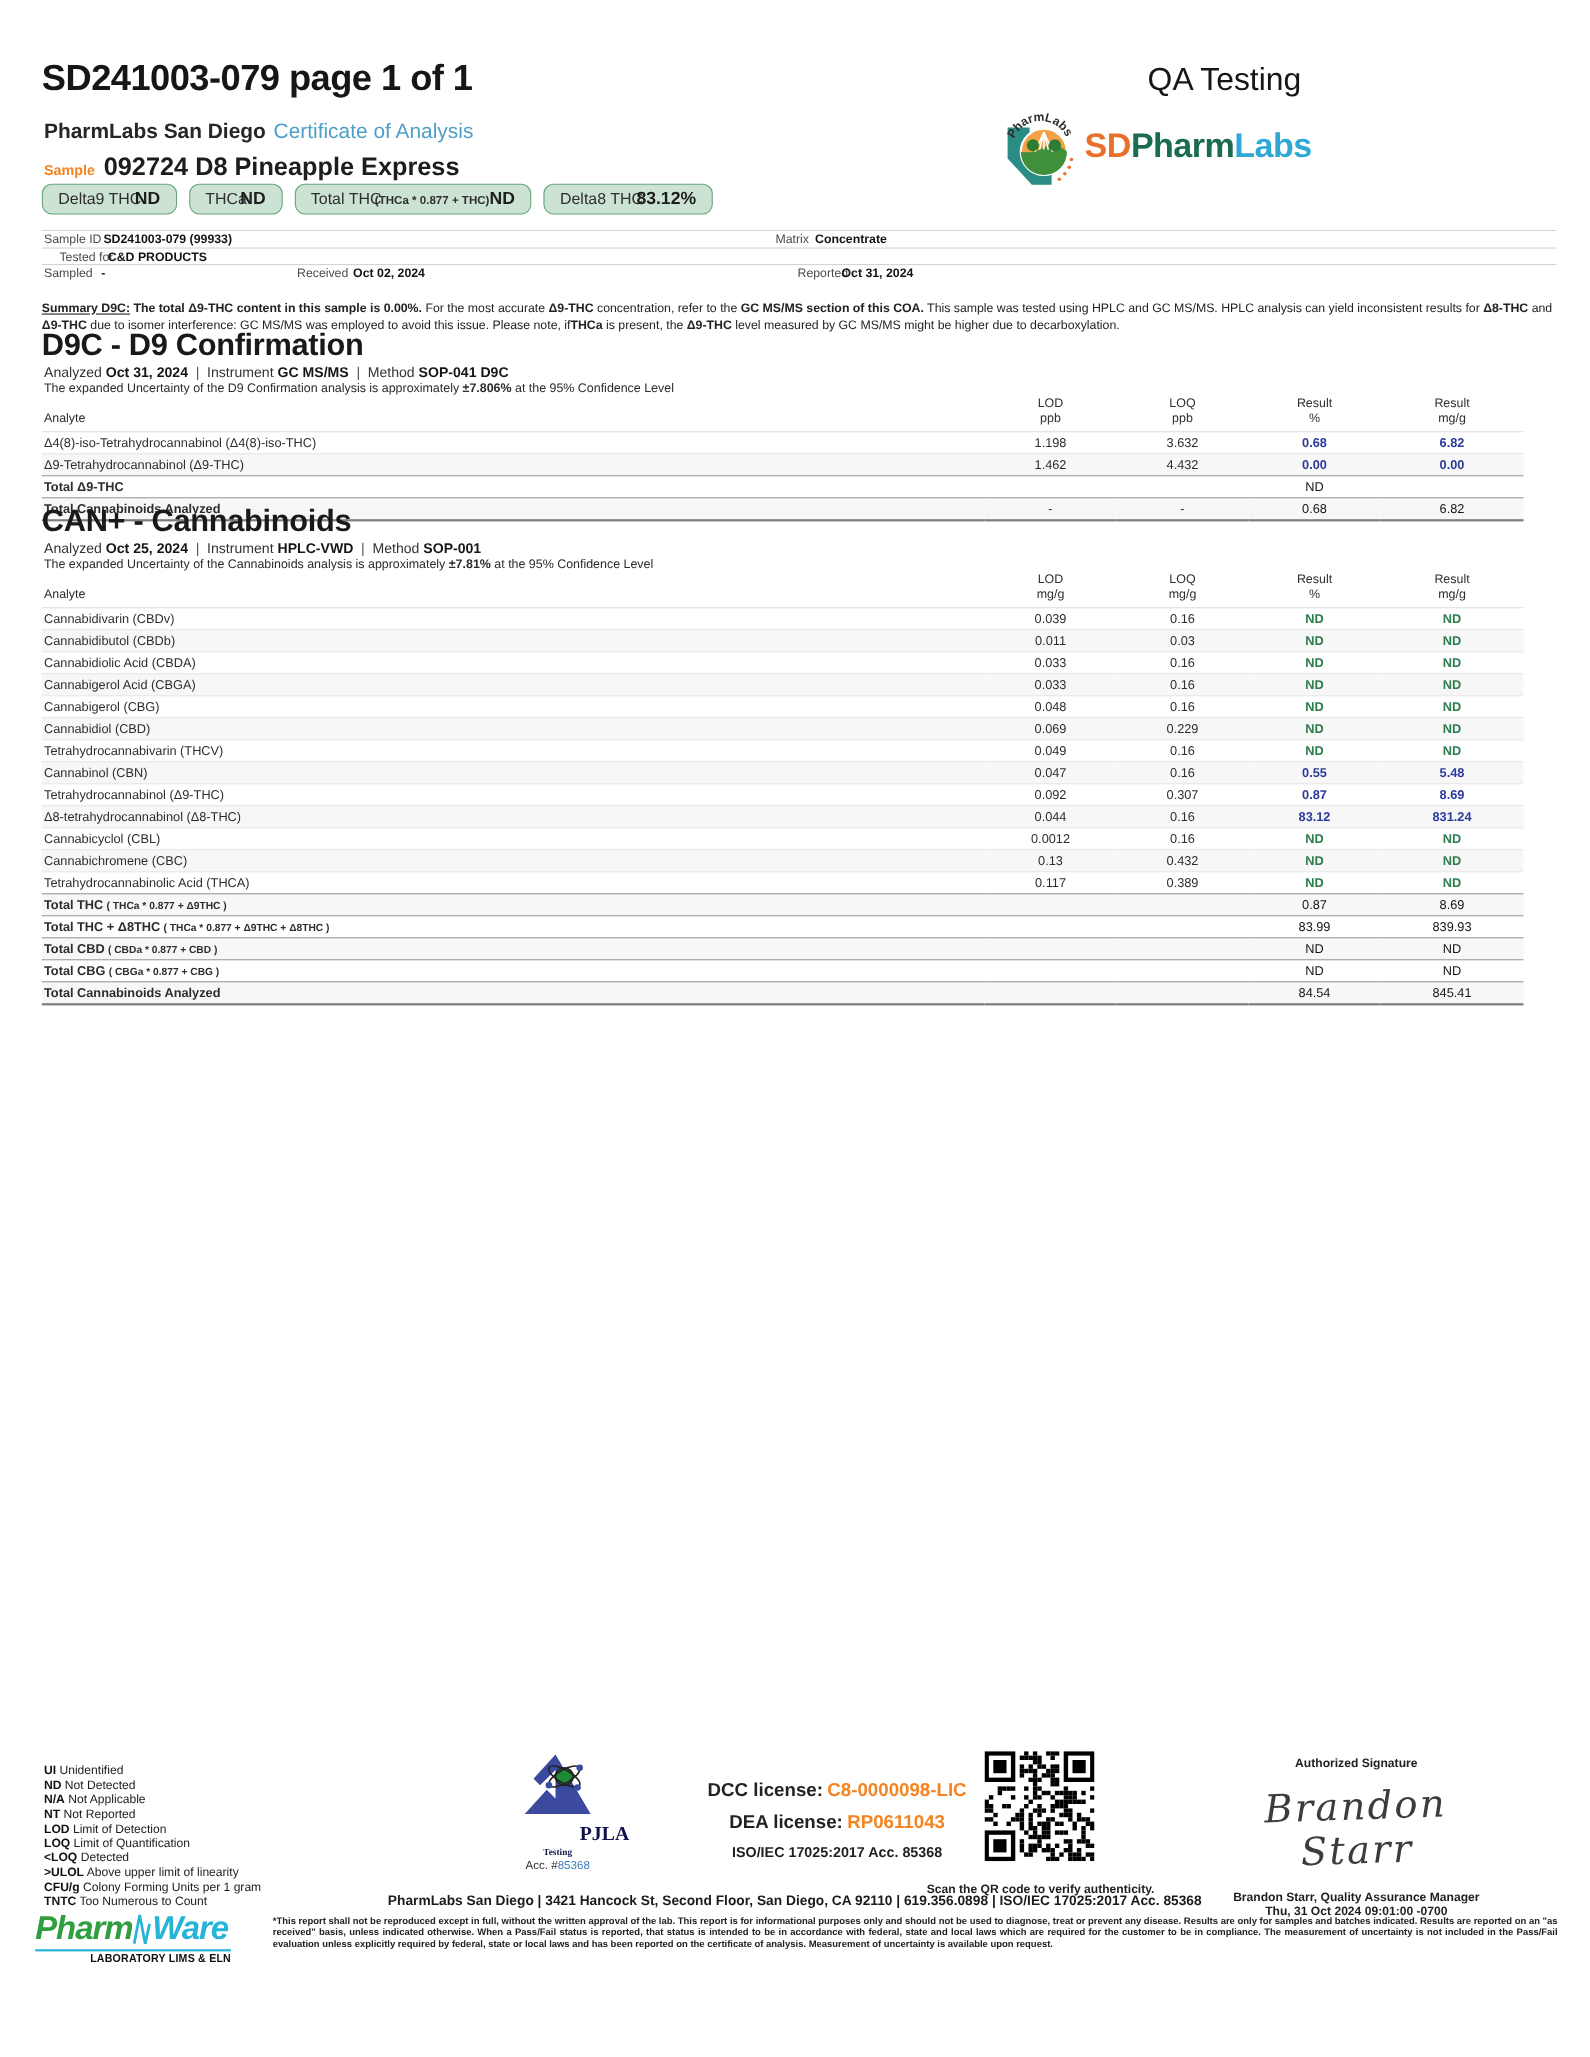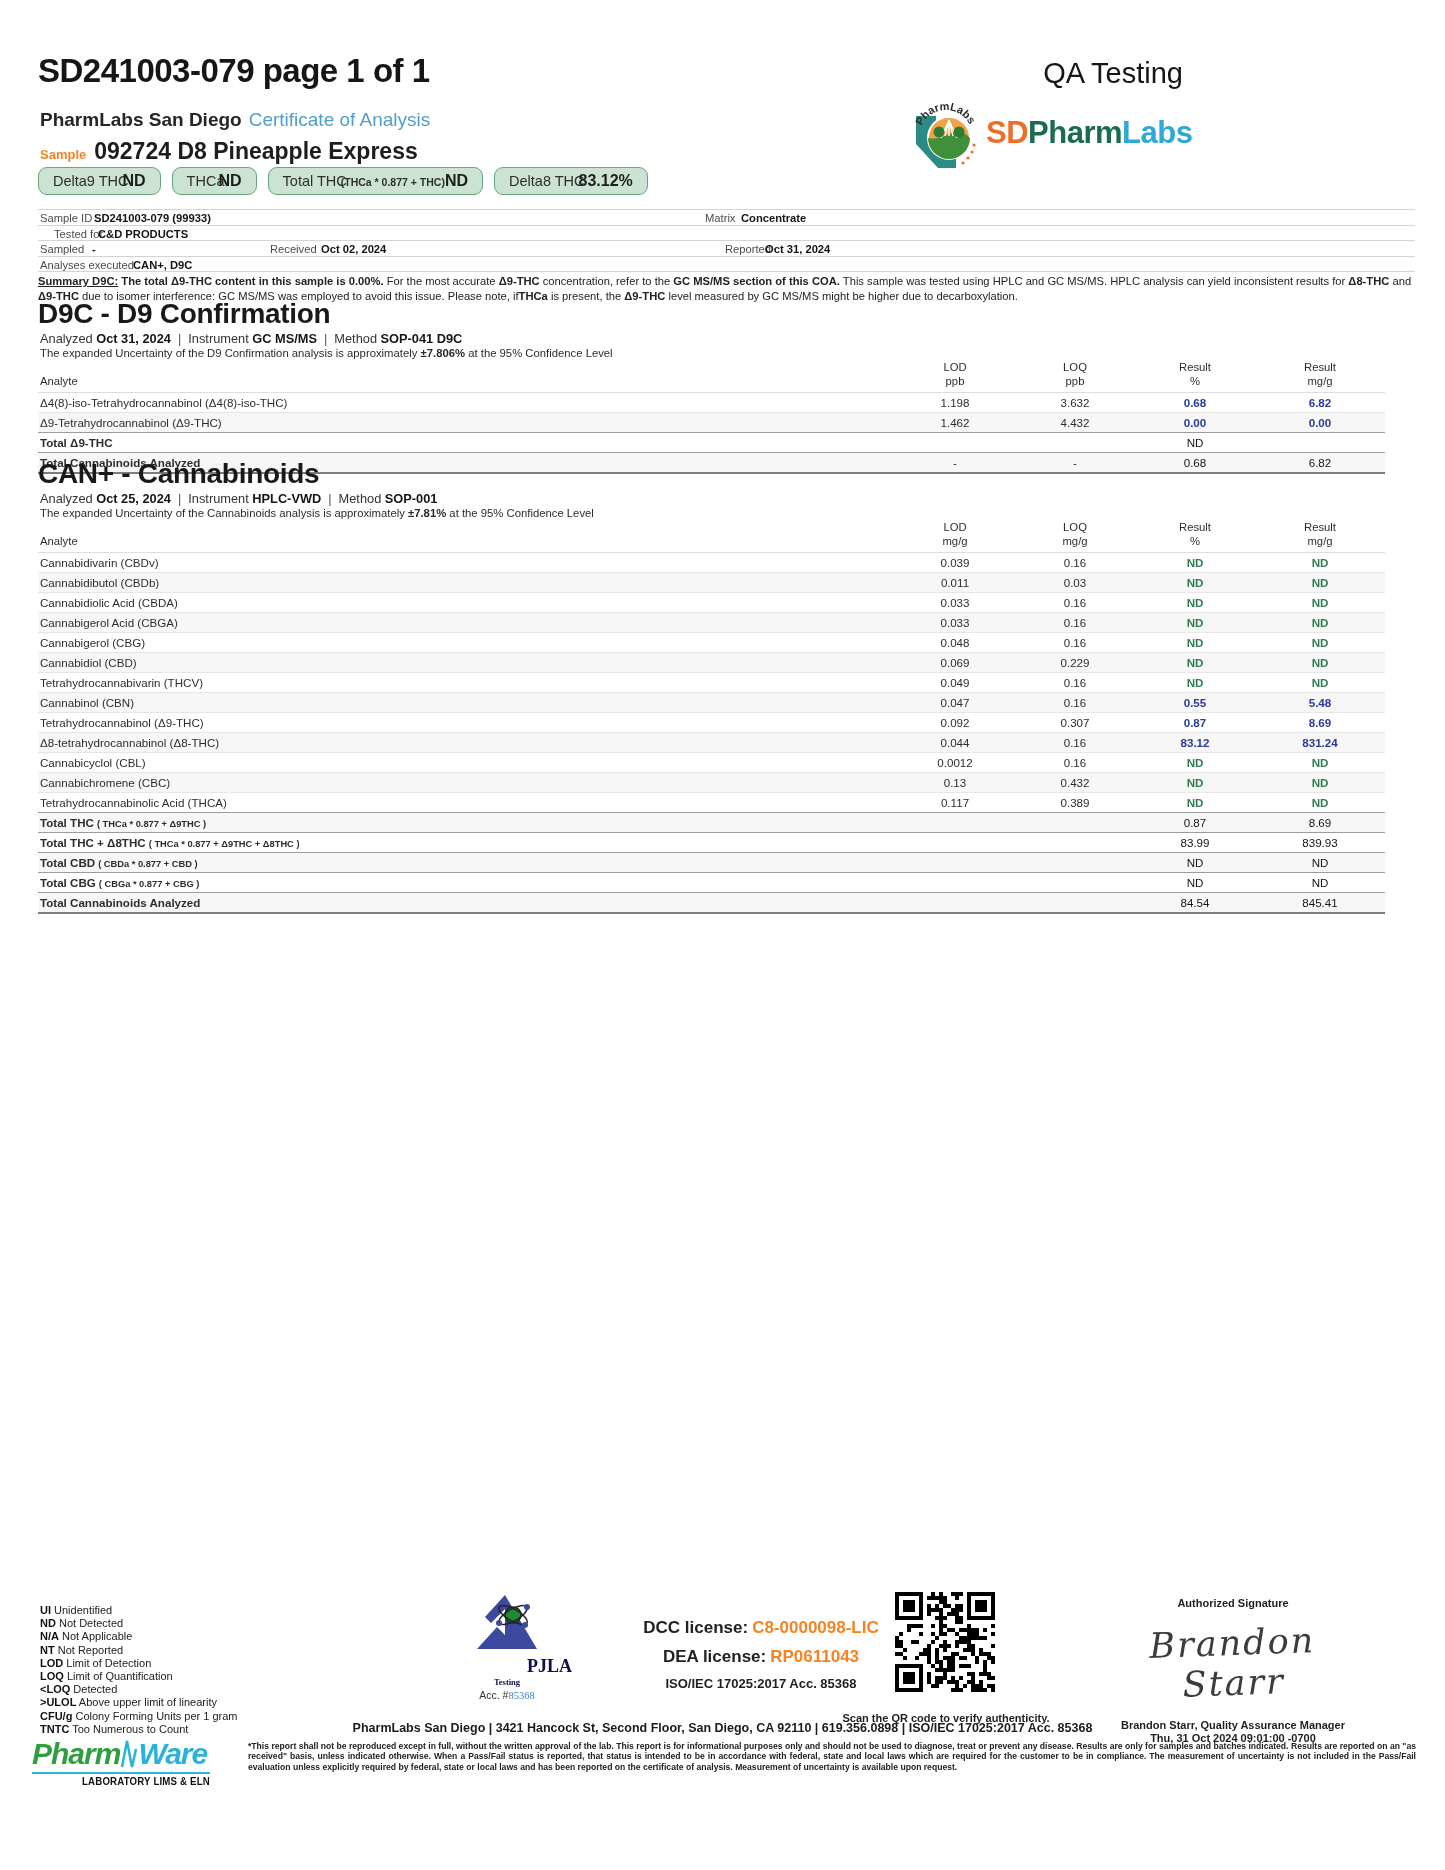--- a/index.html
+++ b/index.html
@@ -67,21 +67,21 @@
   .formula{font-size:9.3px;font-weight:700;margin-left:3px;}
   .t tbody tr.total td.a .formula{font-weight:700;}
 
   
   .legend{font-size:11px;line-height:13.2px;color:#222;}
   .legend b{color:#111;}
   .pjla{width:130px;text-align:center;}
   .pjla-name{font-family:"Liberation Serif",serif;font-weight:700;font-size:18px;color:#10104a;margin-top:1px;text-align:right;}
   .pjla-sub{font-family:"Liberation Serif",serif;font-weight:700;font-size:8.5px;color:#10104a;}
   .pjla-acc{font-size:10.5px;color:#333;margin-top:2px;}
-  .pjla-acc b{color:#3f7fc1;font-weight:400;font-family:Liberation Serif, serif;}
+  .pjla-acc b{color:#3f7fc1;font-weight:400;}
   .lic{width:270px;text-align:center;}
   .lic-row{font-size:17px;font-weight:600;color:#222;margin-bottom:9px;}
   .lic-val{color:#f5831f;margin-left:4px;}
   .lic-iso{font-size:13px;font-weight:700;color:#1f1f1f;}
   .qrcap{font-size:11px;font-weight:600;color:#1f1f1f;text-align:center;}
   .sig{width:270px;text-align:center;}
   .sig-title{font-size:11px;font-weight:700;color:#1f1f1f;}
   .sig-script{font-family:"DejaVu Serif",serif;font-style:italic;font-size:35px;color:#3c3c3c;
               margin-top:14px;letter-spacing:2px;transform:rotate(-2deg);}
   .sig-name{font-size:11px;font-weight:700;color:#1f1f1f;margin-top:16px;}
@@ -174,24 +174,20 @@
       <span class="il" style="left:16px;">Tested for</span>
       <span class="iv" style="left:60px;">C&amp;D PRODUCTS</span>
     </div>
     <div class="irow">
       <span class="il" style="left:2px;">Sampled</span>
       <span class="iv" style="left:54px;">-</span>
       <span class="il" style="left:232px;">Received</span>
       <span class="iv" style="left:283px;">Oct 02, 2024</span>
       <span class="il" style="left:687px;">Reported</span>
       <span class="iv" style="left:727px;">Oct 31, 2024</span>
-    </div>
-    <div class="irow ib">
-      <span class="il" style="left:2px;">Analyses executed</span>
-      <span class="iv" style="left:95px;">CAN+, D9C</span>
     </div>
   </div>
 
   <div class="abs summary" style="top:274px;left:38px;"><span style="font-weight: 700; text-decoration: underline;">Summary D9C:</span><span> </span><span style="font-weight: 700;">The total Δ9-THC content in this sample is 0.00%.</span><span> For the most accurate </span><span style="font-weight: 700;">Δ9-THC</span><span> concentration, refer to the </span><span style="font-weight: 700;">GC MS/MS section of this COA.</span><span> This sample was tested using HPLC and GC MS/MS. HPLC analysis can yield inconsistent results for </span><span style="font-weight: 700;">Δ8-THC</span><span> and </span><span style="font-weight: 700;">Δ9-THC</span><span> due to isomer interference: GC MS/MS was employed to avoid this issue. Please note, if</span><span style="font-weight: 700;">THCa</span><span> is present, the </span><span style="font-weight: 700;">Δ9-THC</span><span> level measured by GC MS/MS might be higher due to decarboxylation.</span></div>
 
   <div class="abs sect" style="top:298px;left:38px;">D9C - D9 Confirmation</div>
   <div class="abs meta" style="top:331px;left:40px;">
     <span>Analyzed</span>&nbsp;<b>Oct 31, 2024</b><span class="sep">|</span><span>Instrument</span>&nbsp;<b>GC MS/MS</b><span class="sep">|</span><span>Method</span>&nbsp;<b>SOP-041 D9C</b>
   </div>
   <div class="abs unc" style="top:347px;left:40px;">

